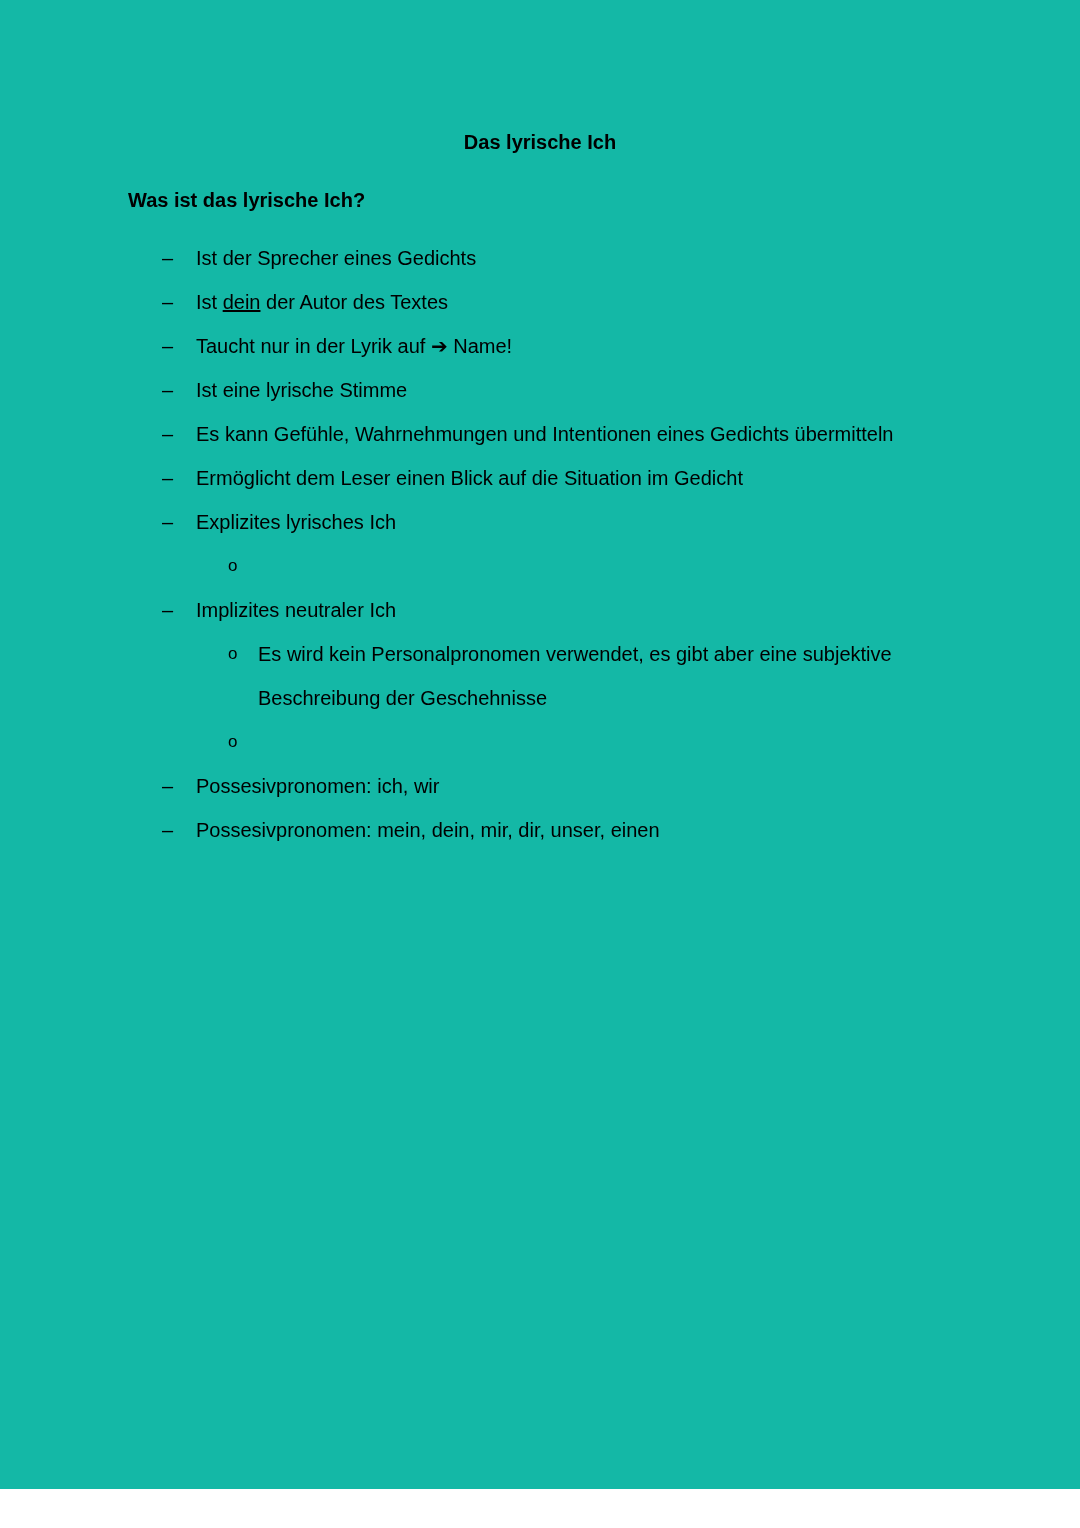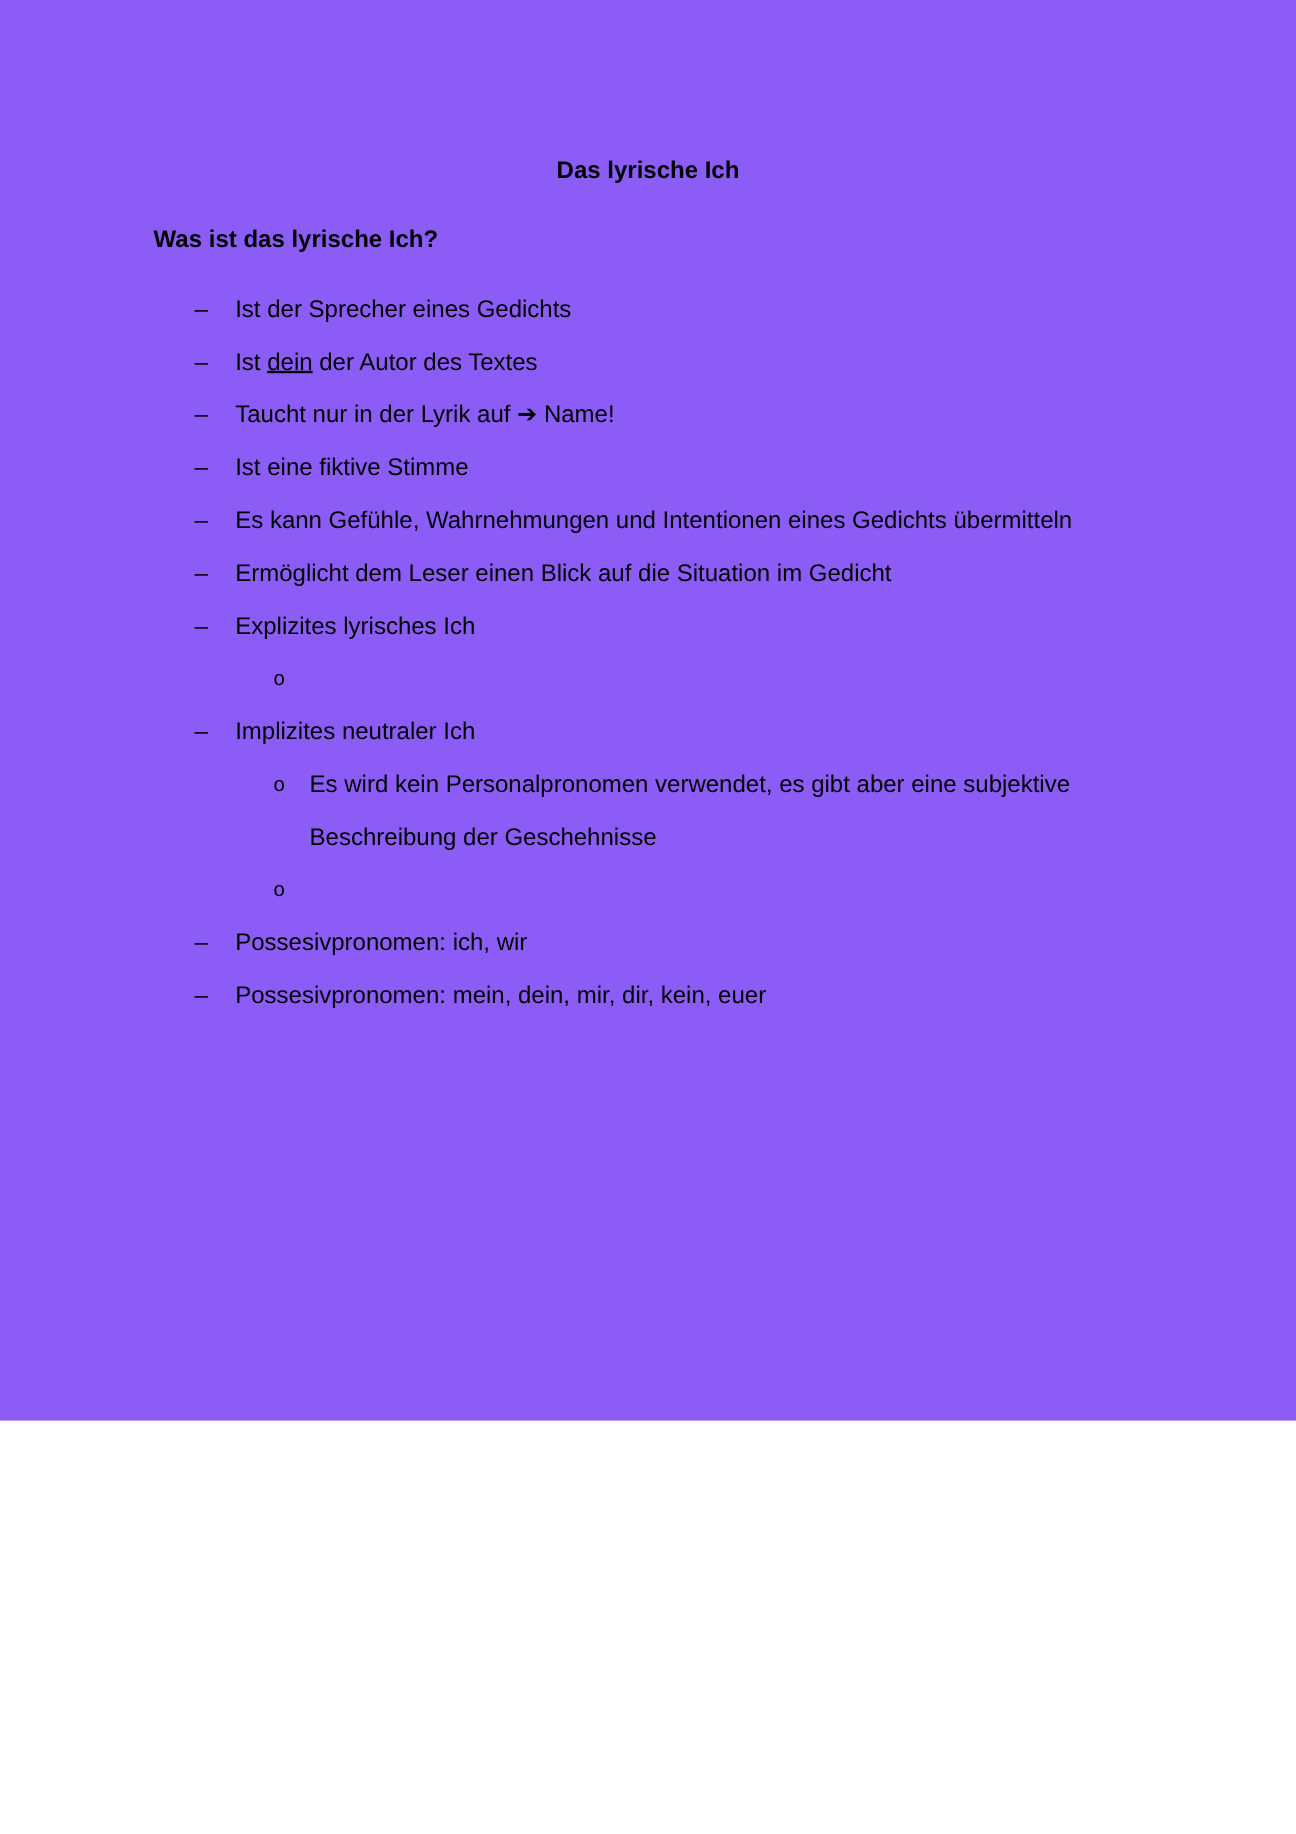--- a/index.html
+++ b/index.html
@@ -2,22 +2,22 @@
 <html lang="de"><head>
 <meta charset="utf-8">
 <style>
   html, body {
     margin: 0;
     padding: 0;
     background: #ffffff;
   }
   .page {
     width: 1080px;
-    height: 1184px;
-    background: #8b5cf6;
+    height: 1489px;
+    background: #14b8a6;
     color: #000000;
     box-sizing: border-box;
     padding: 120px 128px 0 128px;
     font-family: "Liberation Sans", "DejaVu Sans", sans-serif;
     font-size: 20px;
     line-height: 44px;
     overflow: hidden;
   }
   .doc-title {
     text-align: center;
@@ -76,21 +76,21 @@
       <span class="li-text"><span>Ist </span><span class="u">dein</span><span> der Autor des Textes</span></span>
     </div>
 
     <div class="li">
       <span class="marker">–</span>
       <span class="li-text">Taucht nur in der Lyrik auf ➔ Name!</span>
     </div>
 
     <div class="li">
       <span class="marker">–</span>
-      <span class="li-text">Ist eine fiktive Stimme</span>
+      <span class="li-text">Ist eine lyrische Stimme</span>
     </div>
 
     <div class="li">
       <span class="marker">–</span>
       <span class="li-text">Es kann Gefühle, Wahrnehmungen und Intentionen eines Gedichts übermitteln</span>
     </div>
 
     <div class="li">
       <span class="marker">–</span>
       <span class="li-text">Ermöglicht dem Leser einen Blick auf die Situation im Gedicht</span>
@@ -125,17 +125,17 @@
 
   <div class="section">
 
     <div class="li">
       <span class="marker">–</span>
       <span class="li-text">Possesivpronomen: ich, wir</span>
     </div>
 
     <div class="li">
       <span class="marker">–</span>
-      <span class="li-text">Possesivpronomen: mein, dein, mir, dir, kein, euer</span>
+      <span class="li-text">Possesivpronomen: mein, dein, mir, dir, unser, einen</span>
     </div>
   </div>
 
 </div>
 
 </body></html>

